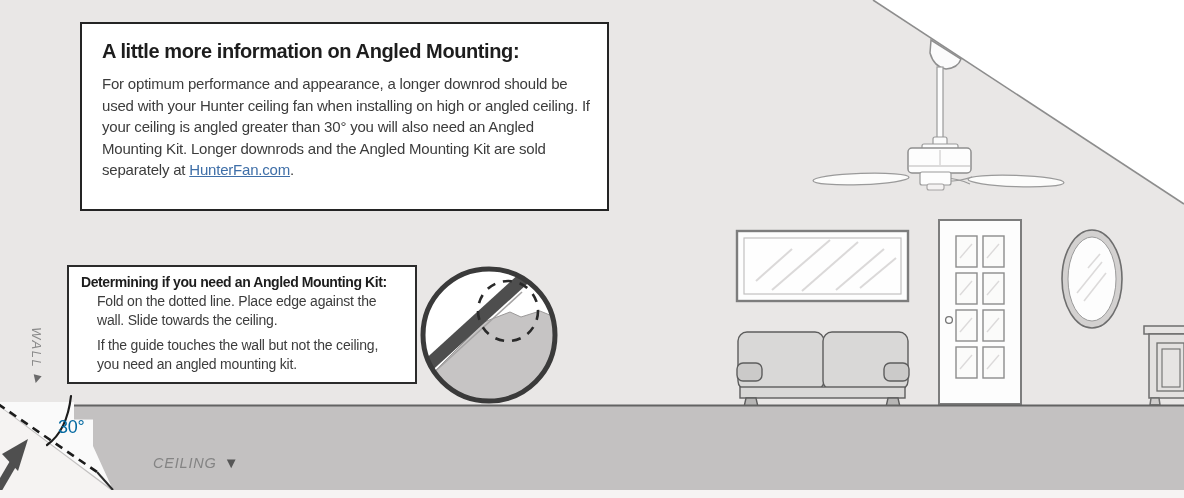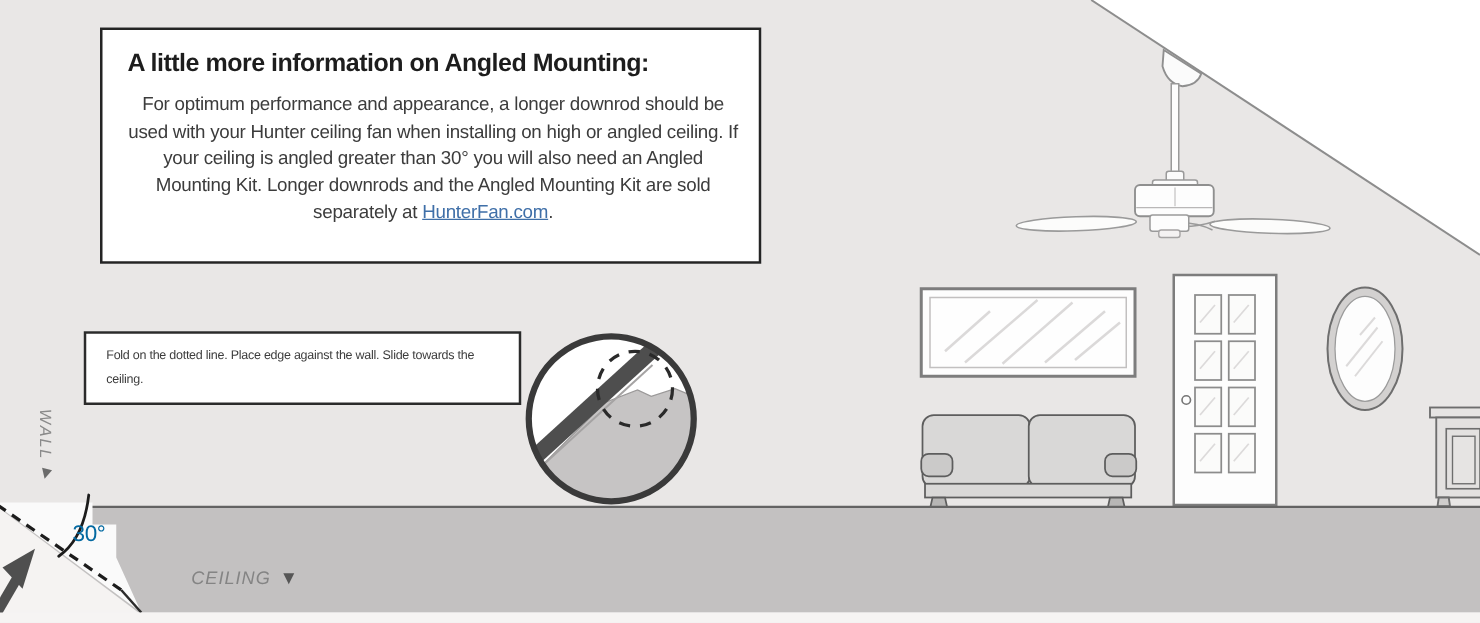--- a/index.html
+++ b/index.html
@@ -12,35 +12,35 @@
   
   #info-box{
     left:80px;top:22px;width:489px;min-height:141px;
     background:#ffffff;border:2px solid #242424;padding:12px 16px 28px 20px;
   }
   #info-box h1{
     margin:4px 0 10px 0;font-size:20px;font-weight:bold;color:#1d1d1d;
     letter-spacing:-0.4px;
   }
   #info-box p{
-    margin:0;font-size:15px;line-height:21.5px;color:#3c3c3c;letter-spacing:-0.2px;text-align:center;
+    margin:0;font-size:15px;line-height:21.5px;color:#3c3c3c;letter-spacing:-0.2px;
   }
   #info-box a{color:#3f6fa8;text-decoration:underline;cursor:pointer;}
   
   #pro-tip-heading{
     left:65px;top:237px;font-size:17px;font-weight:bold;color:#1d1d1d;letter-spacing:-0.3px;
   }
   #pro-tip-box{
     left:67px;top:265px;width:322px;background:#ffffff;
     border:2px solid #2b2b2b;padding:7px 12px 9px 12px;
   }
   #pro-tip-box .tip-title{
     font-size:14px;font-weight:bold;color:#1d1d1d;letter-spacing:-0.4px;margin:0 0 2px 0;
   }
-  #pro-tip-box p{margin:2px 0 0 4px;font-size:10px;line-height:18.5px;color:#3c3c3c;letter-spacing:-0.2px;}
+  #pro-tip-box p{margin:2px 0 0 16px;font-size:14px;line-height:18.5px;color:#3c3c3c;letter-spacing:-0.2px;}
   #pro-tip-box p + p{margin-top:7px;}
   
   #wall-label{
     left:44px;top:327px;transform:rotate(90deg);transform-origin:left top;
     font-size:13px;font-style:italic;color:#8a8a8a;letter-spacing:1.5px;
   }
   #wall-arrow{left:30px;top:370px;font-size:14px;color:#6b6b6b;transform:rotate(14deg);}
   #angle-label{left:58px;top:417px;font-size:18px;color:#0369a1;letter-spacing:-0.3px;}
   #ceiling-label{left:153px;top:454px;display:flex;align-items:center;}
   #ceiling-label .txt{font-size:14.5px;font-style:italic;color:#848484;letter-spacing:0.8px;}
@@ -183,21 +183,23 @@
     <rect x="0" y="490" width="1184" height="8" fill="#f6f4f3"></rect>
   </svg>
 
   <div id="info-box" class="abs">
     <h1>A little more information on Angled Mounting:</h1>
     <p><span>For optimum performance and appearance, a longer downrod should be used with your Hunter ceiling fan when installing on high or angled ceiling. If your ceiling is angled greater than 30° you will also need an Angled Mounting Kit. Longer downrods and the Angled Mounting Kit are sold separately at </span><a>HunterFan.com</a><span>.</span></p>
   </div>
 
 
   <div id="pro-tip-box" class="abs">
+    <div class="tip-title">Determining if you need an Angled Mounting Kit:</div>
     <p>Fold on the dotted line. Place edge against the wall. Slide towards the ceiling.</p>
+    <p>If the guide touches the wall but not the ceiling, you need an angled mounting kit.</p>
   </div>
 
   <div id="wall-label" class="abs">WALL</div>
   <div id="wall-arrow" class="abs">▼</div>
   <div id="angle-label" class="abs">30°</div>
 
   <div id="ceiling-label" class="abs">
     <span class="txt">CEILING</span>
     <span class="tri">▼</span>
   </div>

